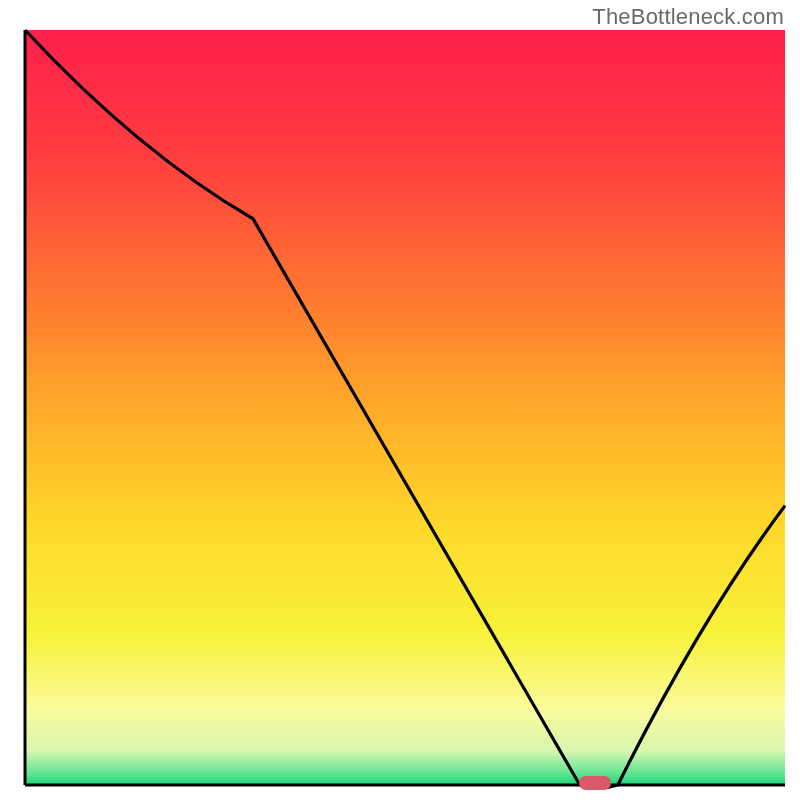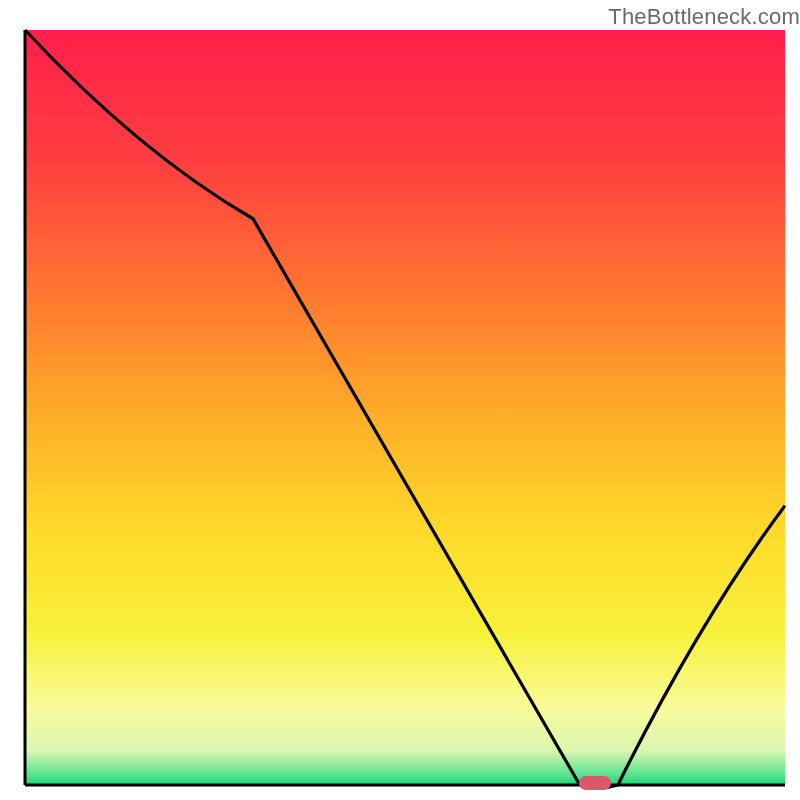--- a/index.html
+++ b/index.html
@@ -11,21 +11,21 @@
     font-family: Arial, Helvetica, sans-serif;
   }
   .container {
     position: relative;
     width: 800px;
     height: 800px;
   }
   .watermark {
     position: absolute;
     top: 4px;
-    right: 0;
+    right: 16px;
     font-size: 22px;
     font-weight: 500;
     color: #6a6a6a;
     letter-spacing: 0.2px;
   }
   svg.chart {
     position: absolute;
     top: 0;
     left: 0;
     width: 800px;

